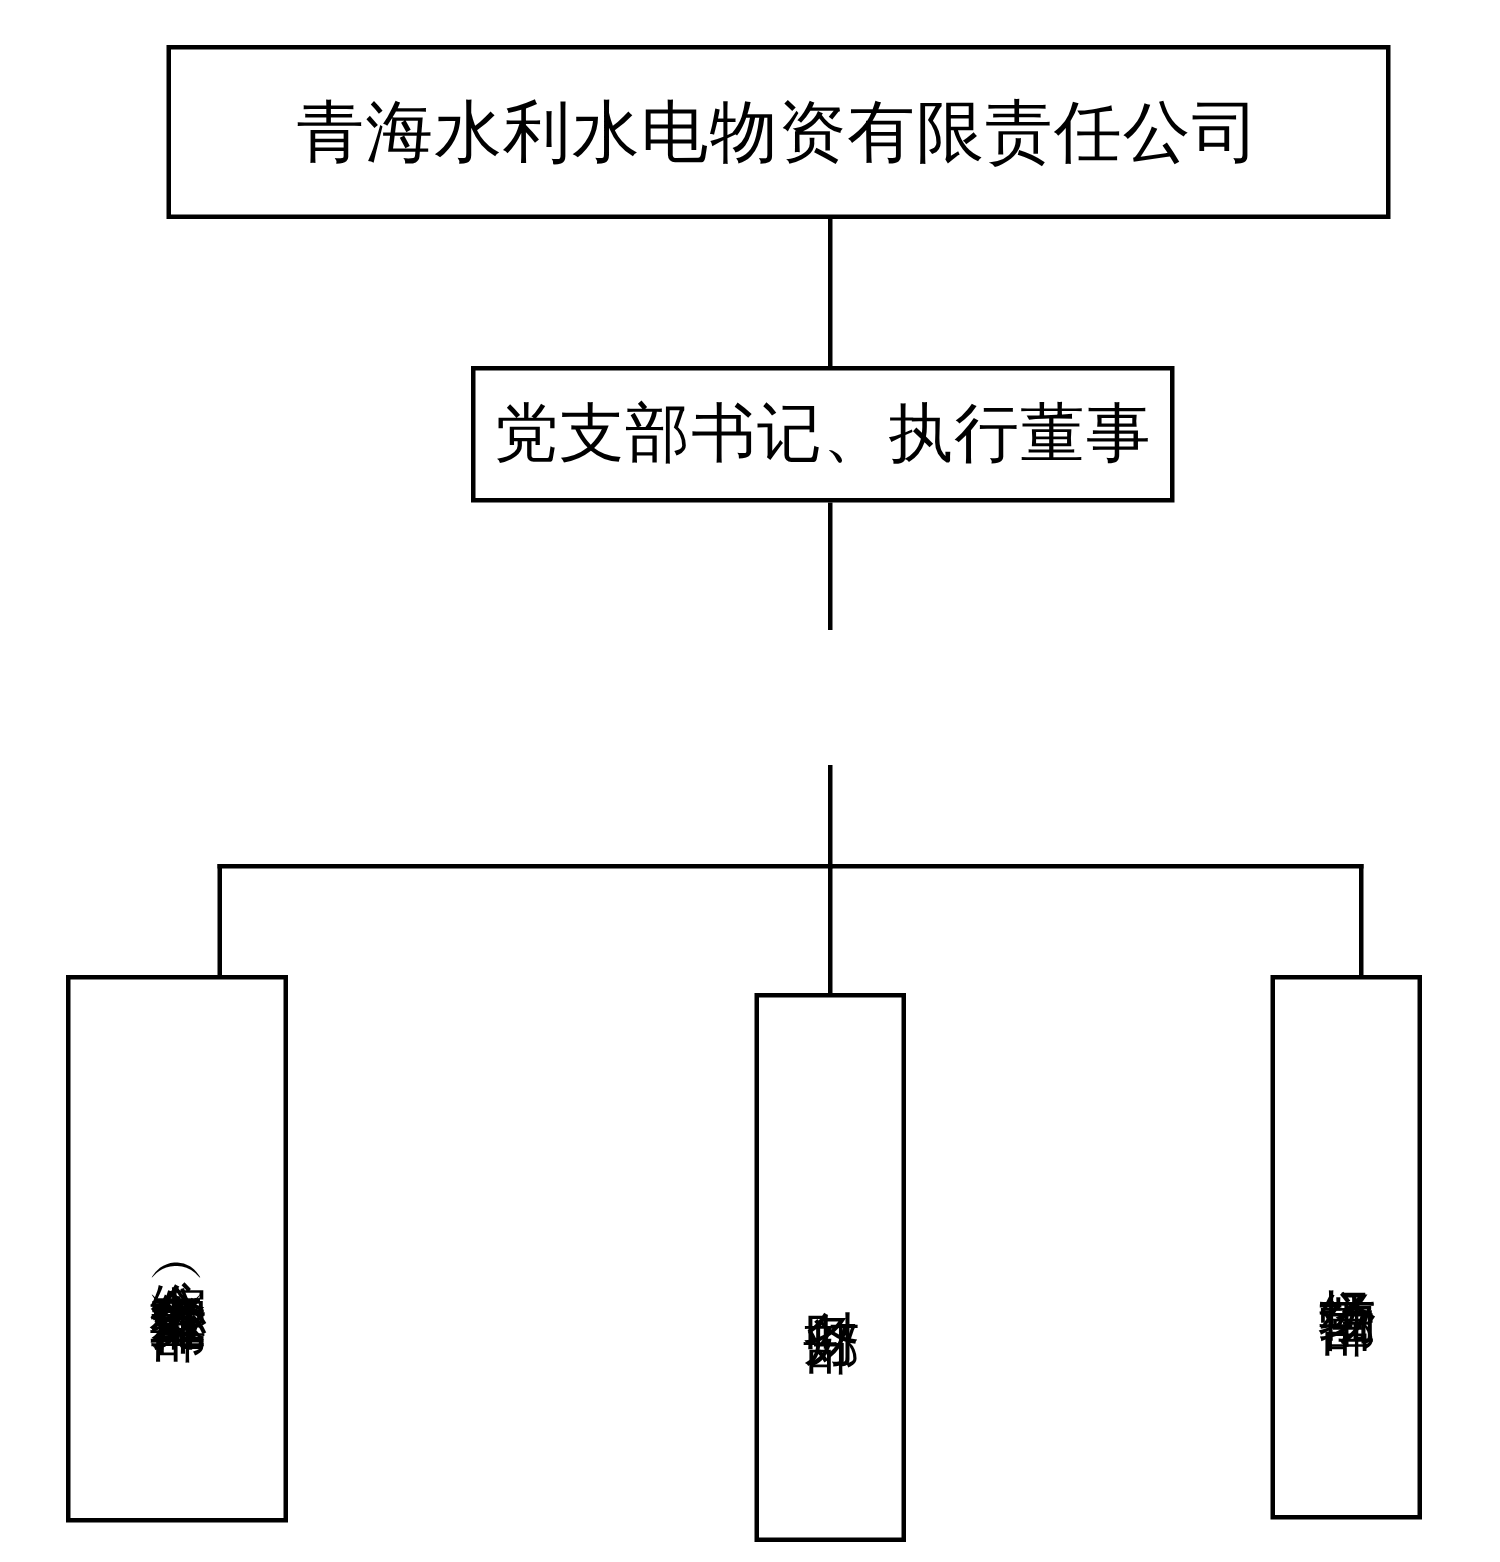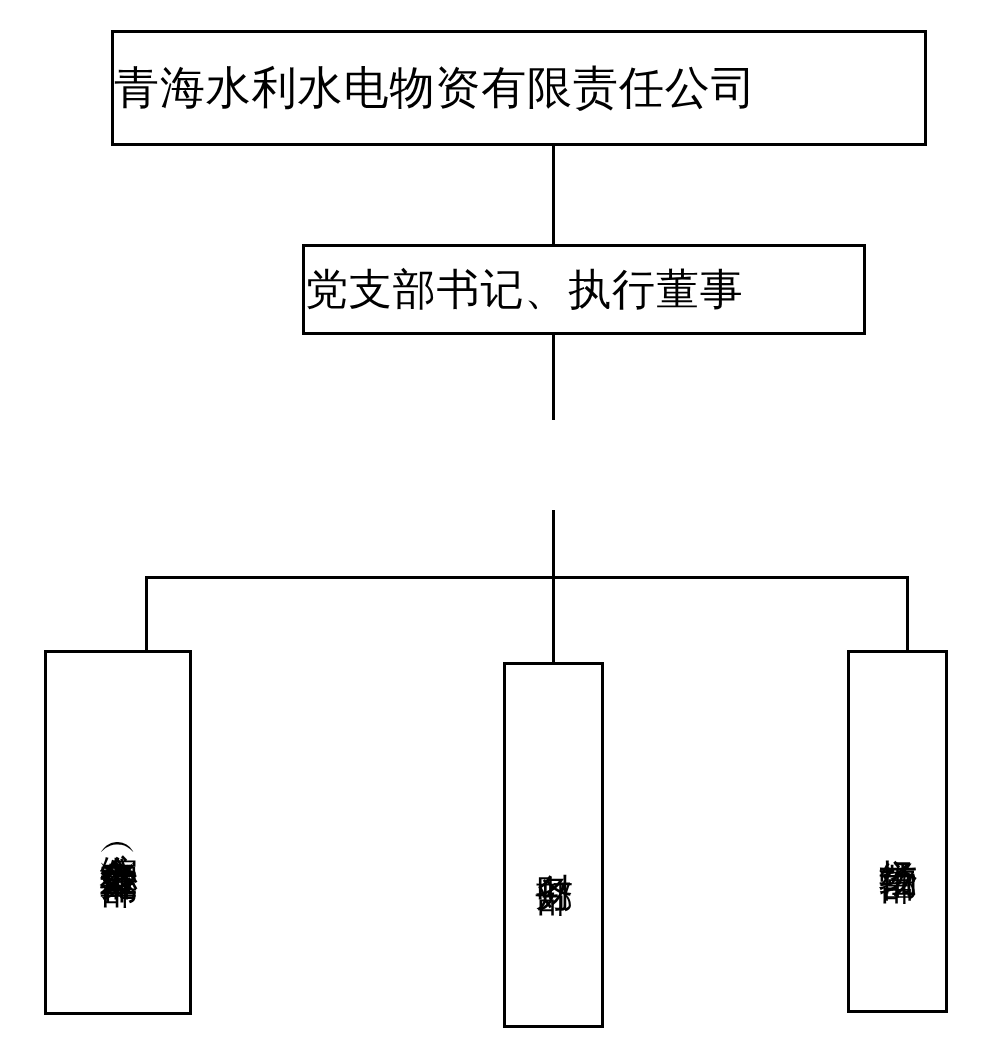--- a/index.html
+++ b/index.html
@@ -20,21 +20,21 @@
   }
 
   
   .node-box {
     position: absolute;
     box-sizing: border-box;
     border: 3px solid #000000;
     background: #ffffff;
     display: flex;
     align-items: center;
-    justify-content: flex-start;
+    justify-content: center;
     z-index: 3;
   }
   .node-label {
     color: #000000;
     font-family: "DejaVu Serif", "Liberation Serif", serif;
     white-space: nowrap;
     line-height: 1.1;
   }
 
   
@@ -61,21 +61,21 @@
   .conn {
     position: absolute;
     background: #000000;
     z-index: 1;
   }
   .conn.v { width: 3px; }
   .conn.h { height: 3px; }
 
   
   #box-company   { left: 111px; top: 30px;  width: 816px; height: 116px; }
-  #box-secretary { left: 302px; top: 244px; width: 564px; height: 91px; }
+  #box-secretary { left: 314px; top: 244px; width: 469px; height: 91px; }
   #box-manager   { left: 341px; top: 417px; width: 436px; height: 96px; }
 
   #box-office    { left: 44px;  top: 650px; width: 148px; height: 365px; }
   #box-finance   { left: 503px; top: 662px; width: 101px; height: 366px; }
   #box-market    { left: 847px; top: 650px; width: 101px; height: 363px; }
 
   #box-company  .node-label   { font-size: 45px; }
   #box-secretary .node-label  { font-size: 43px; }
   #box-manager  .node-label   { font-size: 42px; }
 

